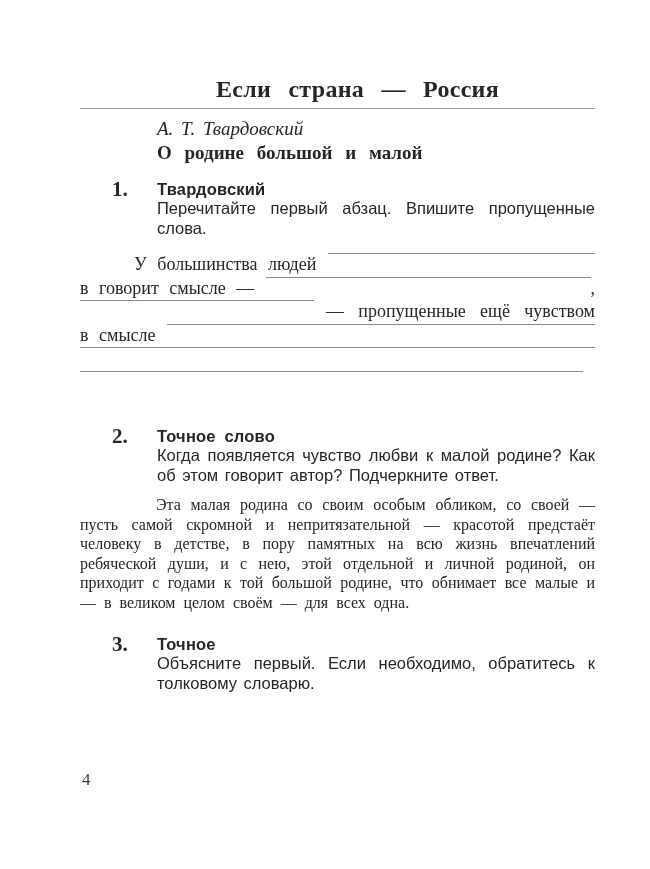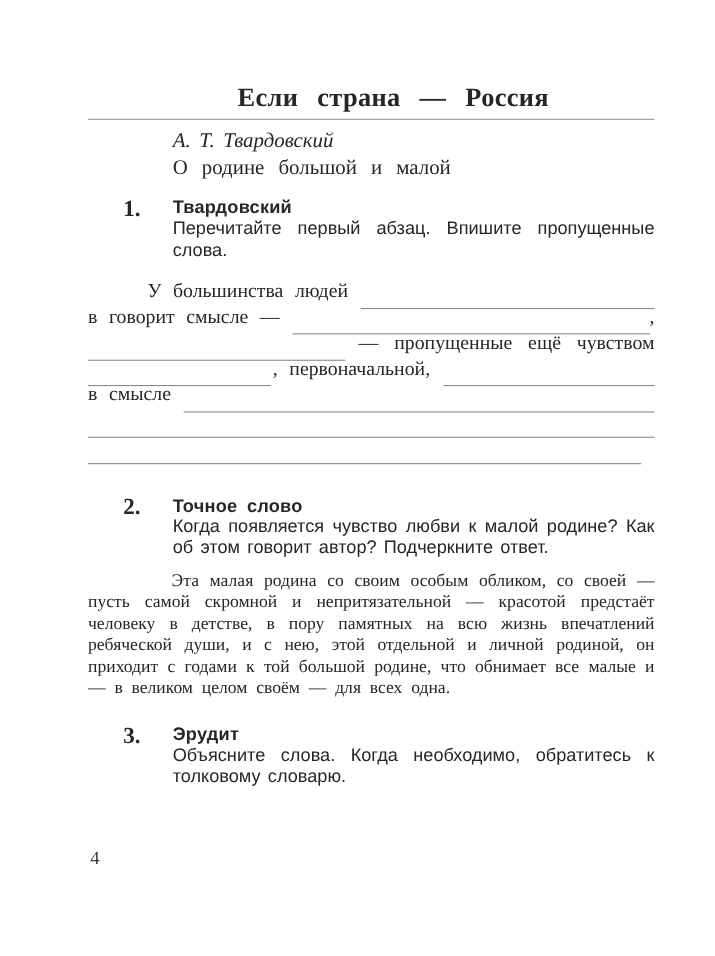--- a/index.html
+++ b/index.html
@@ -25,21 +25,21 @@
     margin-top: 9px;
     margin-left: 77px;
     font-style: italic;
     font-size: 19px;
     line-height: 22px;
     word-spacing: 3px;
   }
   .text-title {
     margin-top: 2px;
     margin-left: 77px;
-    font-weight: normal;
+    font-weight: bold;
     font-size: 19px;
     line-height: 22px;
     word-spacing: 8px;
   }
 
   
   .task { display: flex; }
   .task-1 { margin-top: 15px; }
   .task-2 { margin-top: 32px; }
   .task-3 { margin-top: 22px; }
@@ -66,21 +66,21 @@
     font-size: 16.5px;
     line-height: 19.5px;
     text-align: justify;
     word-spacing: 2px;
   }
 
   
   .fill-block { margin-top: 15px; font-size: 18px; }
   .fill-line {
     display: flex;
-    align-items: flex-end;
+    align-items: flex-start;
     height: 23.5px;
     line-height: 23.5px;
     word-spacing: 6px;
     white-space: nowrap;
   }
   .blank {
     border-bottom: 1.5px solid #8a8a8a;
     margin-bottom: -4px;
     height: 1px;
   }
@@ -141,25 +141,20 @@
     <div class="fill-line">
       <span>в говорит смысле —</span>
       <div class="blank grow gap-l"></div>
       <span>,</span>
     </div>
     <div class="fill-line">
       <div class="blank gap-r" style="width:234px;"></div>
       <span class="justify-rest">— пропущенные ещё чувством</span>
     </div>
     <div class="fill-line">
-      <div class="blank" style="width:166px;"></div>
-      <span class="gap-r" style="padding-left:2px;">, первоначальной,</span>
-      <div class="blank grow"></div>
-    </div>
-    <div class="fill-line">
       <span>в смысле</span>
       <div class="blank grow gap-l"></div>
     </div>
     <div class="fill-line">
       <div class="blank grow"></div>
     </div>
     <div class="fill-line">
       <div class="blank grow gap-r"></div>
     </div>
   </div>
@@ -170,20 +165,20 @@
       <div class="task-title">Точное слово</div>
       <div class="task-instr">Когда появляется чувство любви к малой родине? Как об этом говорит автор? Подчеркните ответ.</div>
     </div>
   </div>
 
   <div class="passage">Эта малая родина со своим особым обликом, со своей — пусть самой скромной и непритязательной — красотой предстаёт человеку в детстве, в пору памятных на всю жизнь впечатлений ребяческой души, и с нею, этой отдельной и личной родиной, он приходит с годами к той большой родине, что обнимает все малые и — в великом целом своём — для всех одна.</div>
 
   <div class="task task-3">
     <div class="task-num">3.</div>
     <div class="task-body">
-      <div class="task-title">Эрудит</div>
-      <div class="task-instr">Объясните слова. Когда необходимо, обратитесь к толковому словарю.</div>
+      <div class="task-title">Точное</div>
+      <div class="task-instr">Объясните первый. Если необходимо, обратитесь к толковому словарю.</div>
     </div>
   </div>
 
 </div>
 
 <div class="page-number">4</div>
 
 </body></html>

